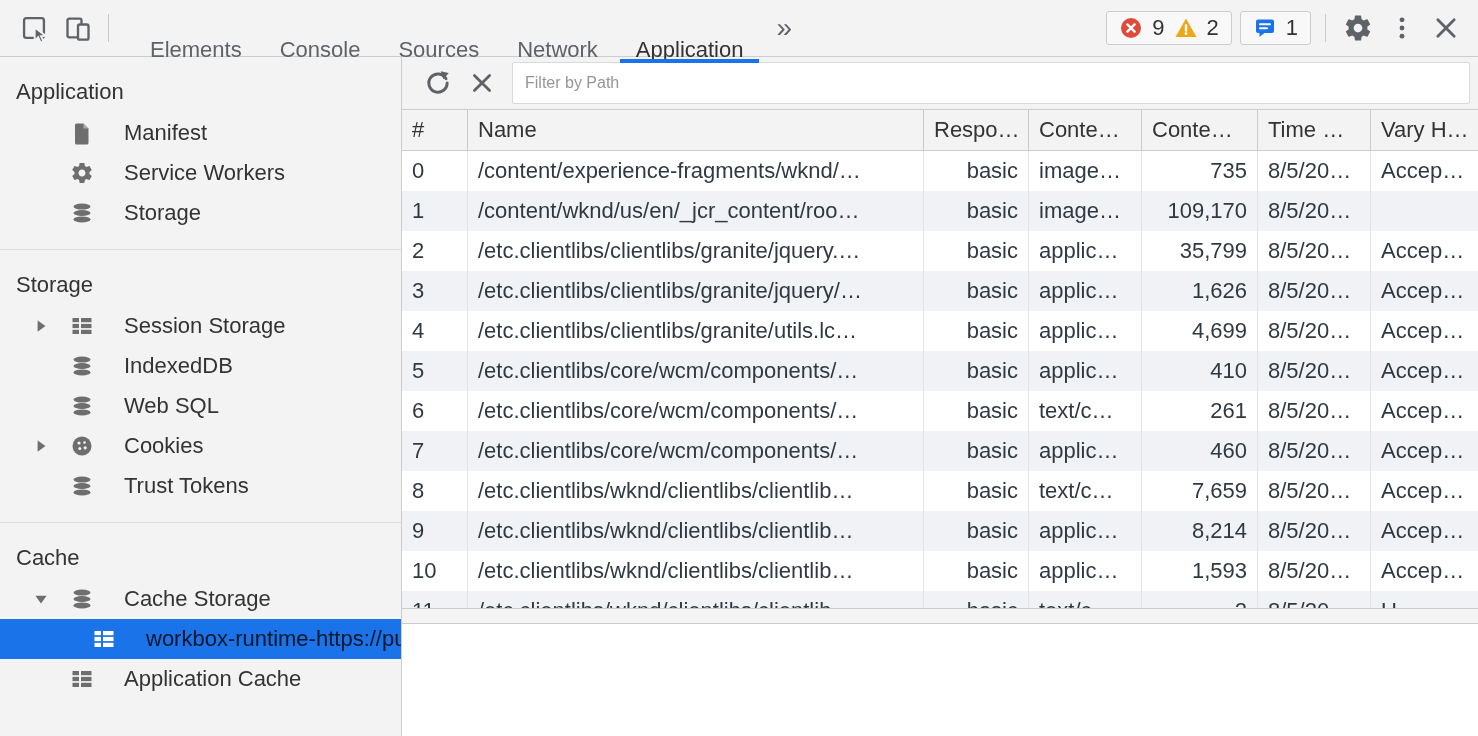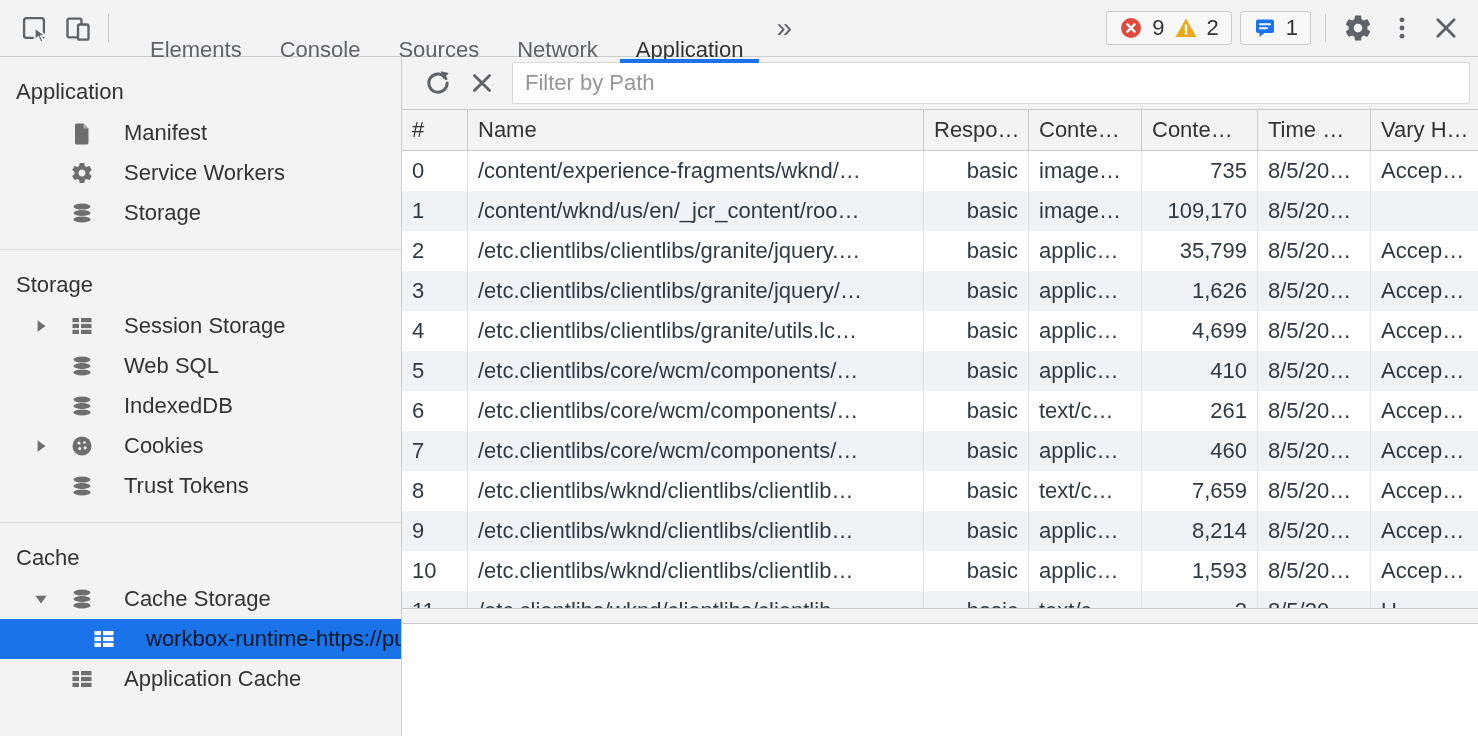--- a/index.html
+++ b/index.html
@@ -66,21 +66,21 @@
   .side-item.selected{background:var(--selection,#1a73e8);color:#0f172a;}
   .side-item.selected .sicon{color:#fff;}
   
   .main{flex:1;display:flex;flex-direction:column;min-width:0;background:#fff;}
   .filter-bar{
     height:53px;flex:0 0 53px;background:#f3f3f3;border-bottom:1px solid #ccc;
     display:flex;align-items:center;padding:0 8px 0 14px;
   }
   .filter-input{
     flex:1;height:42px;margin-left:8px;border:1px solid #d9d9d9;border-radius:2px;
-    background:#fff;font-family:"Liberation Sans",sans-serif;font-size:22px;color:#333;
+    background:#fff;font-family:"Liberation Sans",sans-serif;font-size:16px;color:#333;
     padding:0 12px;outline:none;
   }
   .filter-input::placeholder{color:#969696;}
   
   .grid{flex:0 0 498px;height:498px;overflow:hidden;background:#fff;}
   .tr{display:flex;height:40px;align-items:stretch;}
   .grid-head .tr{background:#f3f3f3;border-bottom:1px solid #ccc;height:41px;}
   .cell{
     padding:0 10px;display:flex;align-items:center;font-size:22px;color:#303942;
     white-space:nowrap;overflow:hidden;border-right:1px solid #e3e3e3;
@@ -228,32 +228,32 @@
           </div>
           <div class="side-item">
             <span class="twisty"></span>
             <span class="sicon">
               <svg class="icon-24" viewBox="0 0 24 24" fill="currentColor">
                 <ellipse cx="12" cy="5.6" rx="8.5" ry="3"></ellipse>
                 <ellipse cx="12" cy="12" rx="8.5" ry="3"></ellipse>
                 <ellipse cx="12" cy="18.4" rx="8.5" ry="3"></ellipse>
               </svg>
             </span>
-            <span class="slabel">Web SQL</span>
+            <span class="slabel">IndexedDB</span>
           </div>
           <div class="side-item">
             <span class="twisty"></span>
             <span class="sicon">
               <svg class="icon-24" viewBox="0 0 24 24" fill="currentColor">
                 <ellipse cx="12" cy="5.6" rx="8.5" ry="3"></ellipse>
                 <ellipse cx="12" cy="12" rx="8.5" ry="3"></ellipse>
                 <ellipse cx="12" cy="18.4" rx="8.5" ry="3"></ellipse>
               </svg>
             </span>
-            <span class="slabel">IndexedDB</span>
+            <span class="slabel">Web SQL</span>
           </div>
           <div class="side-item">
             <span class="twisty">
               <svg width="18" height="18" viewBox="0 0 16 16" fill="currentColor">
                 <path d="M5 3 l7 5 -7 5 z"></path>
               </svg>
             </span>
             <span class="sicon">
               <svg class="icon-24" viewBox="0 0 24 24" fill="currentColor">
                 <circle cx="12" cy="12" r="9.5"></circle>

